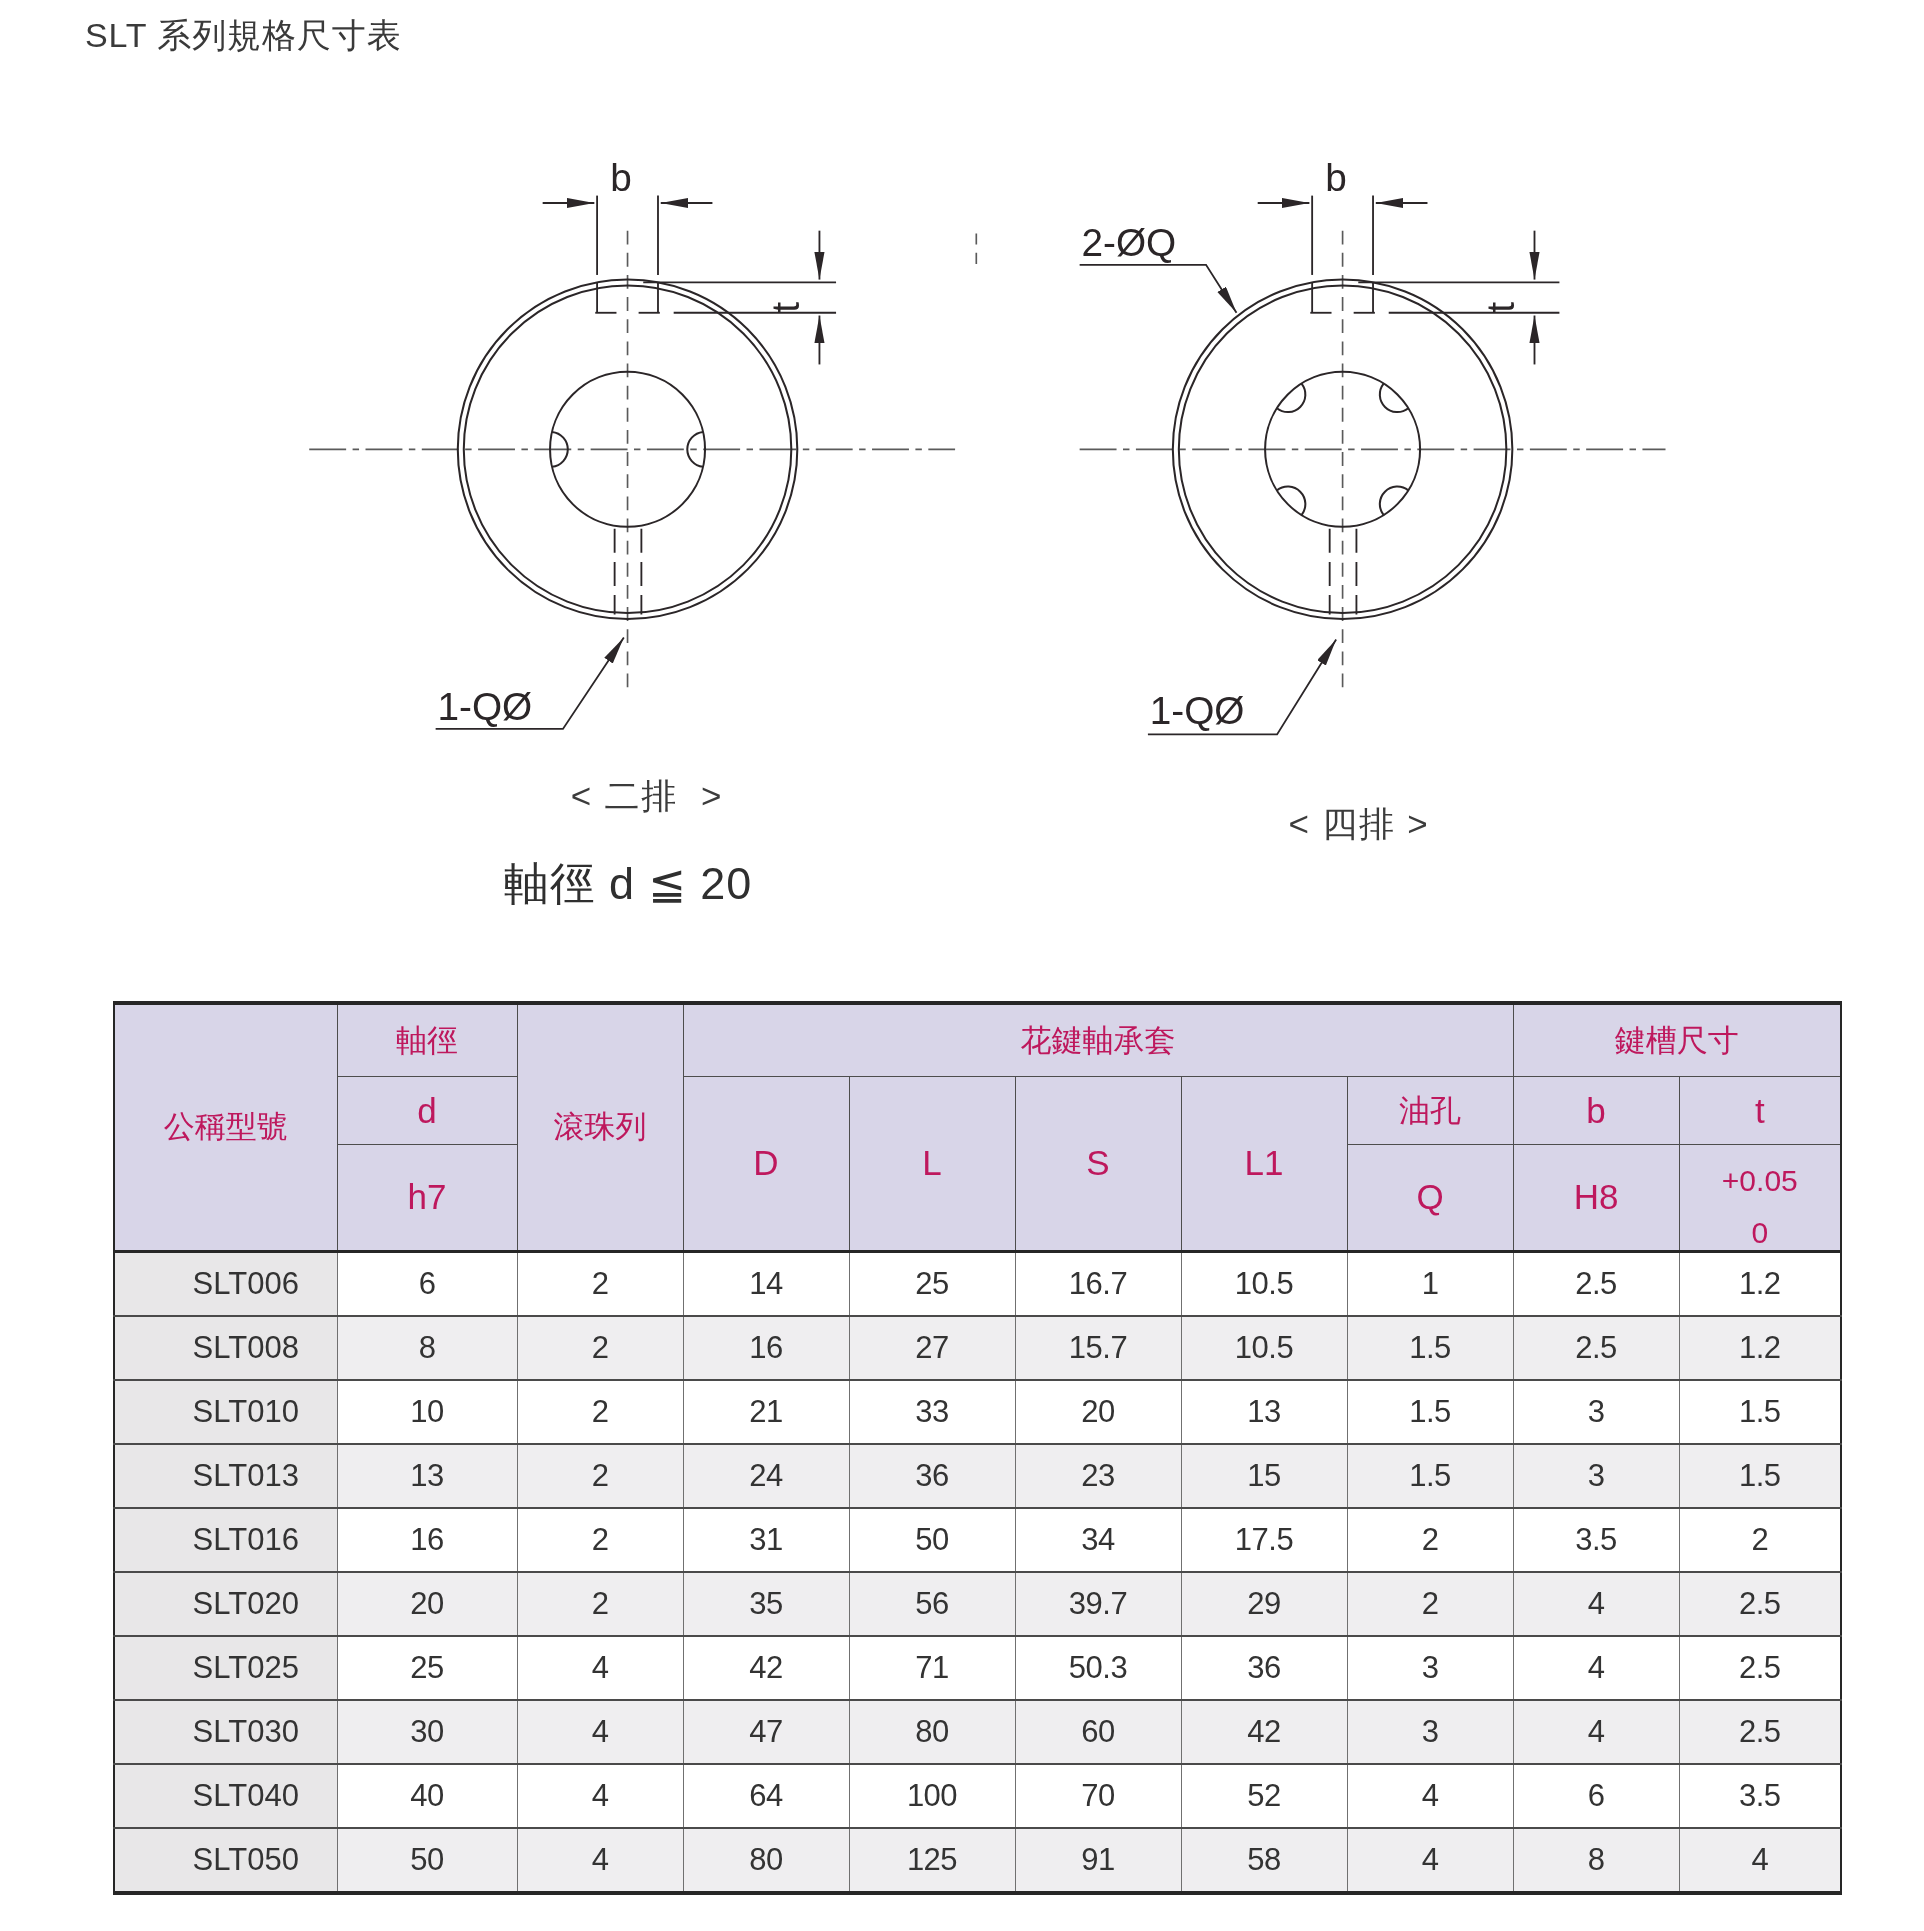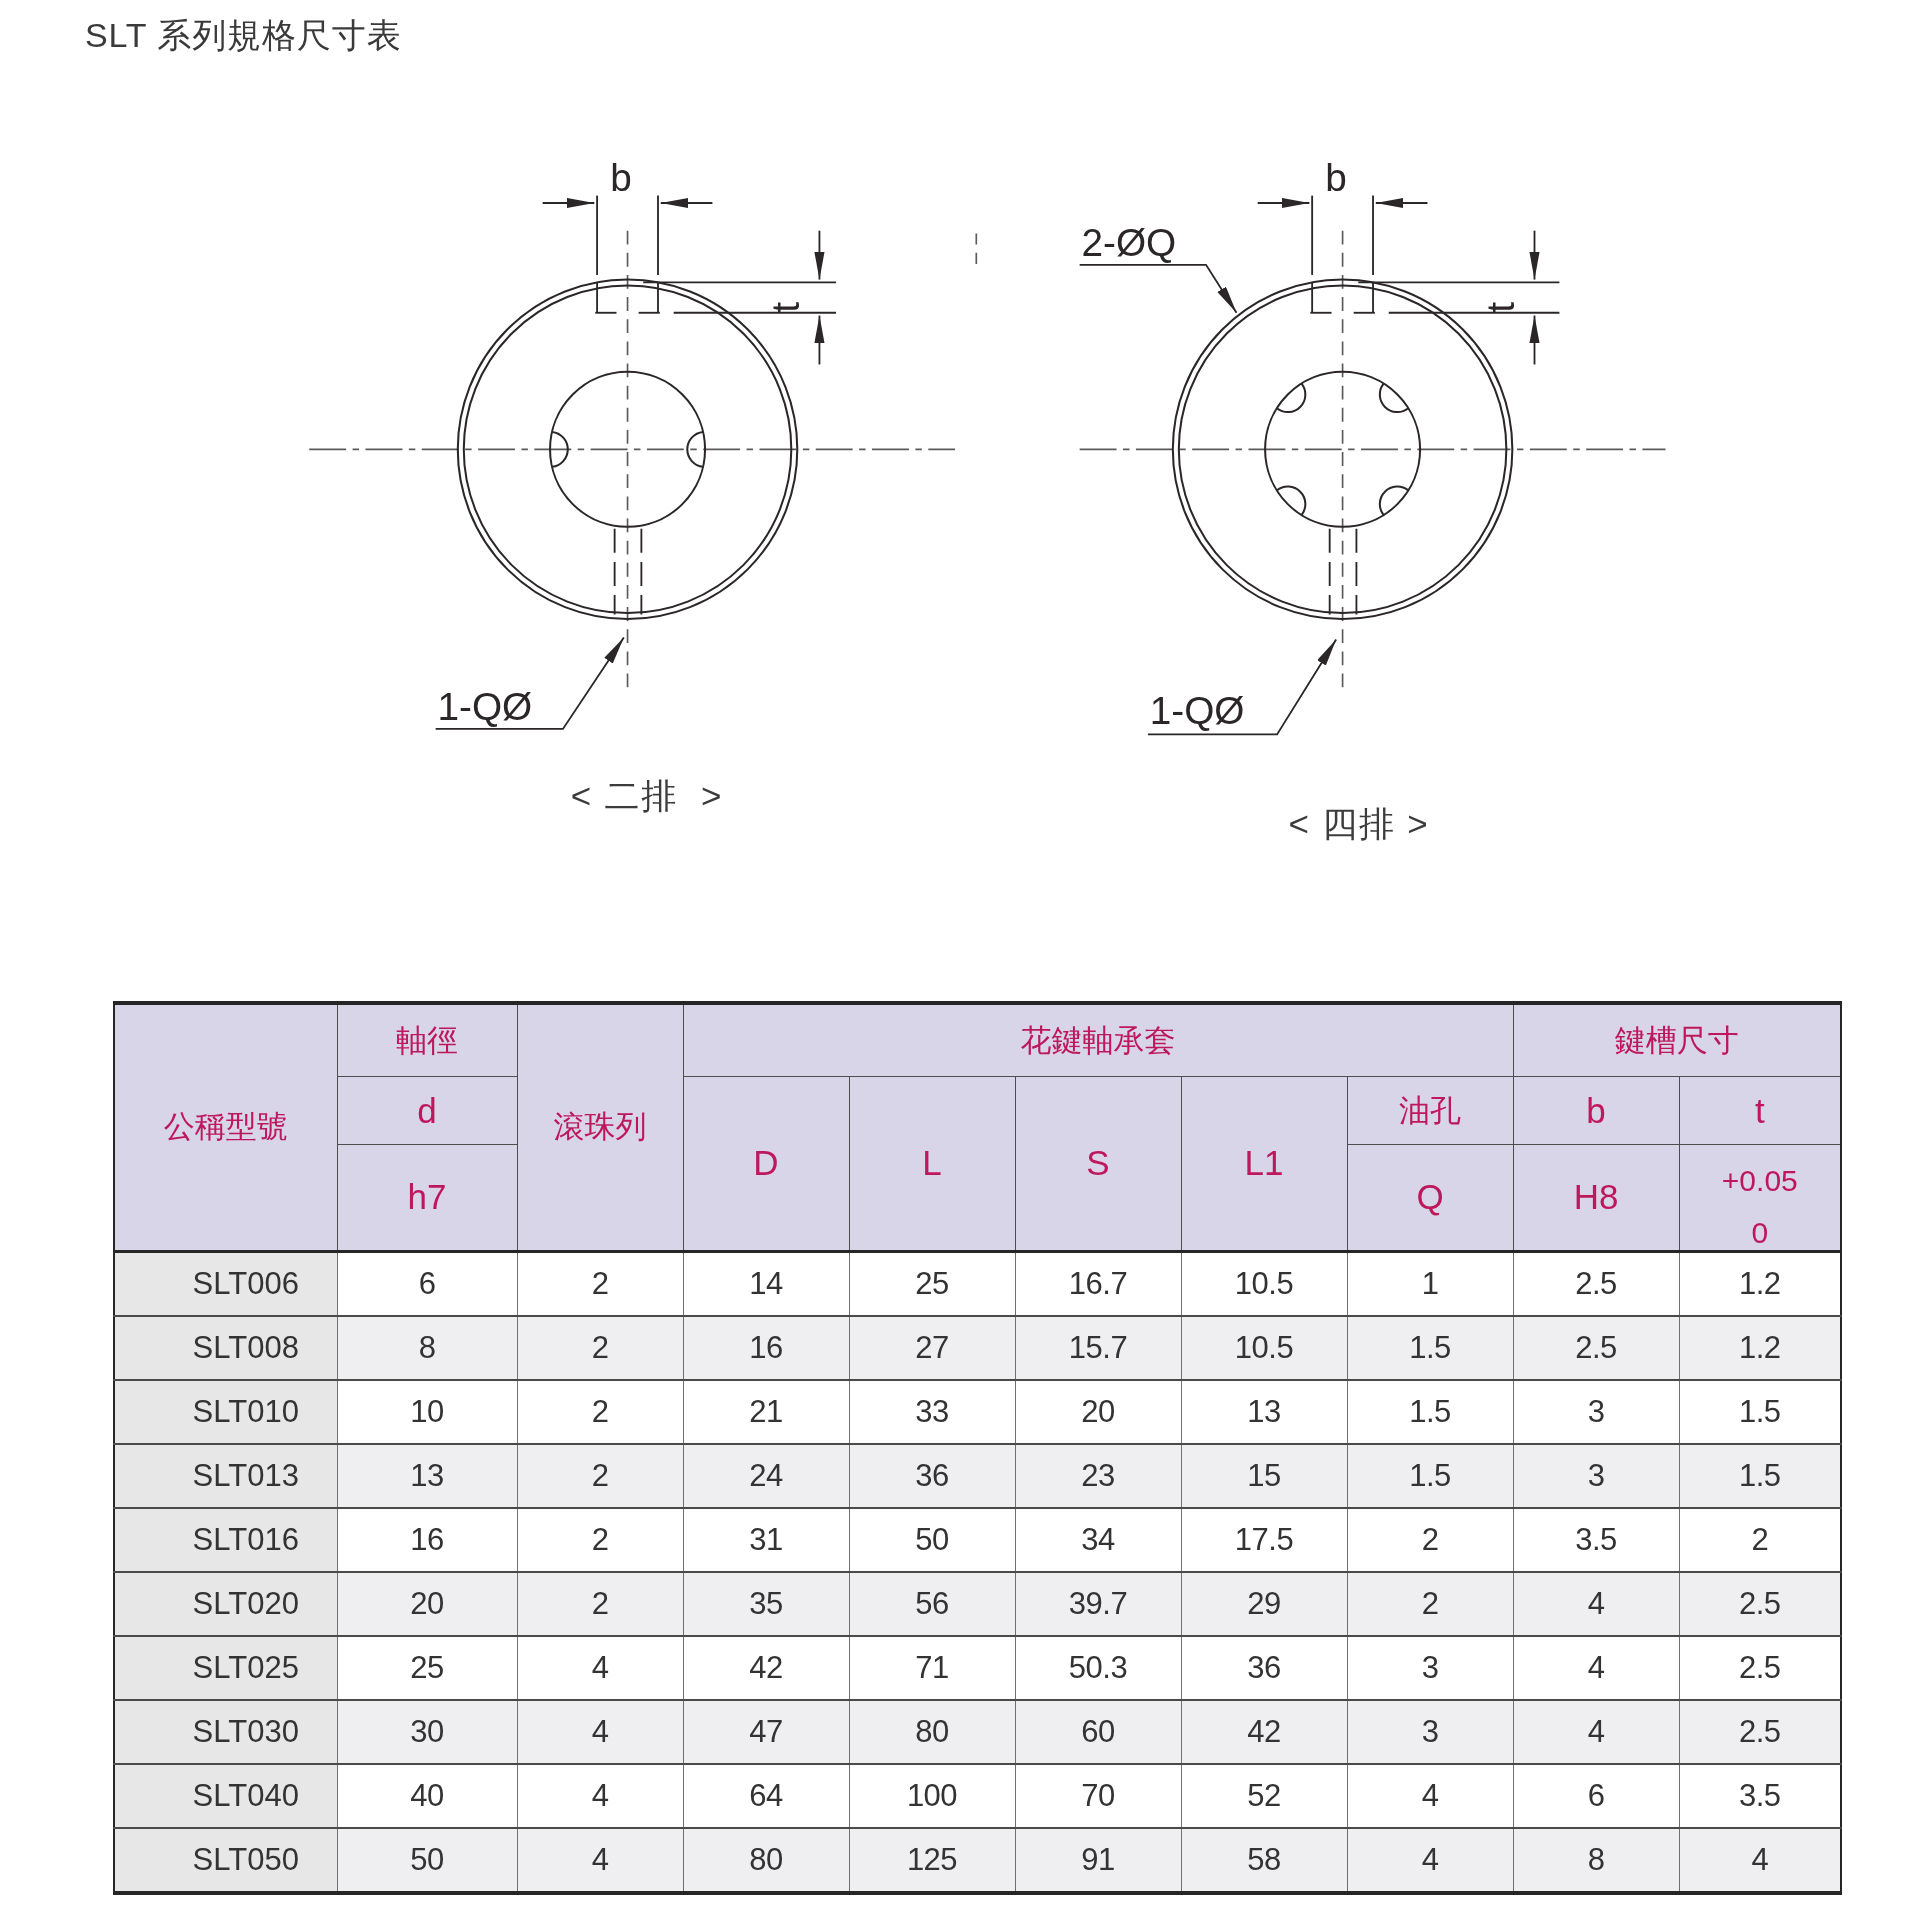--- a/index.html
+++ b/index.html
@@ -157,20 +157,21 @@
       <line class="draw dimln" x1="1441" y1="573" x2="1441" y2="666" stroke-dasharray="26 10"></line>
       <line class="draw dimln" x1="1470" y1="573" x2="1470" y2="666" stroke-dasharray="26 10"></line>
 
       <path class="draw dimln" d="M1244,796 H1384 L1448,693" marker-end="url(#arw)"></path>
       <text class="dimtxt" x="1246" y="785">1-QØ</text>
     </g>
   </svg>
 
   <div class="caption" style="left:647px; top:773px;">&lt; 二排  &gt;</div>
   <div class="caption" style="left:1359px; top:773px;margin-top:28px;">&lt; 四排 &gt;</div>
+  <div class="subtitle" style="left:628px; top:854px;">軸徑 d ≦ 20</div>
 
   <div id="spec-table-wrap">
     <table id="spec">
       <colgroup>
         <col style="width:223px">
           <col style="width:180px">
           <col style="width:166px">
         <col style="width:166px">
           <col style="width:166px">
           <col style="width:166px">

